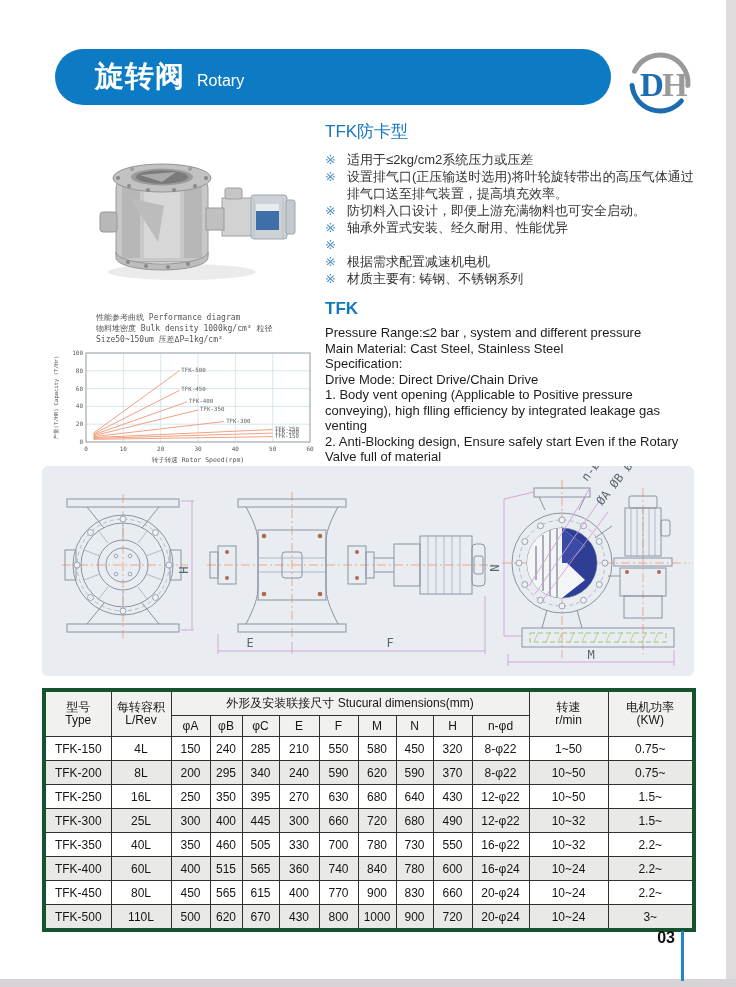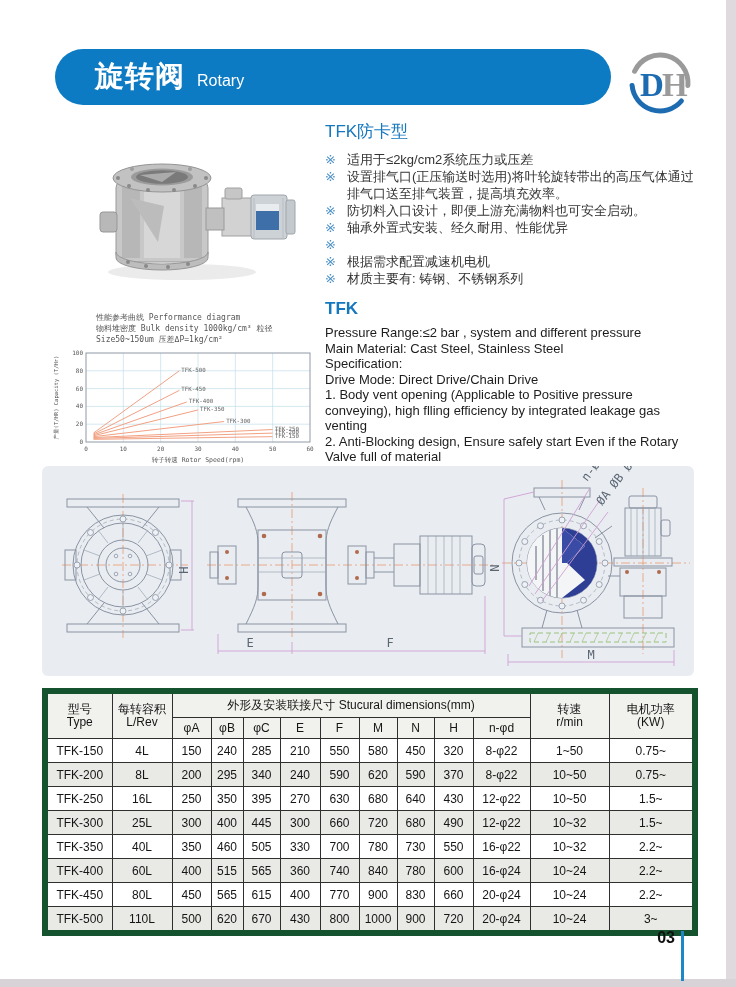--- a/index.html
+++ b/index.html
@@ -46,21 +46,21 @@
   .dimtxt{fill:#5b6673;font-size:12px;font-family:"DejaVu Sans Mono","Liberation Mono",monospace;}
   .bolt{fill:#b06a4e;stroke:none;}
 
   
   .spec-table{position:absolute;left:42px;top:688px;border-collapse:collapse;table-layout:fixed;
     font-size:12px;color:#151515;background:#fff;}
   .spec-table th,.spec-table td{border:1px solid #2f2f2f;text-align:center;padding:0;height:23px;
     font-weight:normal;overflow:hidden;}
   .spec-table thead th{background:#f1f2ed;line-height:13px;}
   .spec-table thead tr.sub th{height:20px;}
-  .spec-table{border:6px solid #14532d;}
+  .spec-table{border:4px solid #14532d;}
   .spec-table tr.alt td{background:#e9eae6;}
 
   
   .page-num{position:absolute;left:600px;top:929px;width:75px;text-align:right;
     font-family:Liberation Sans, sans-serif;font-weight:bold;font-size:16px;color:#111;}
   .footer-rule{position:absolute;left:681px;top:931px;width:3px;height:50px;background:#1f87c8;}
 </style>
 </head>
 <body>
 

